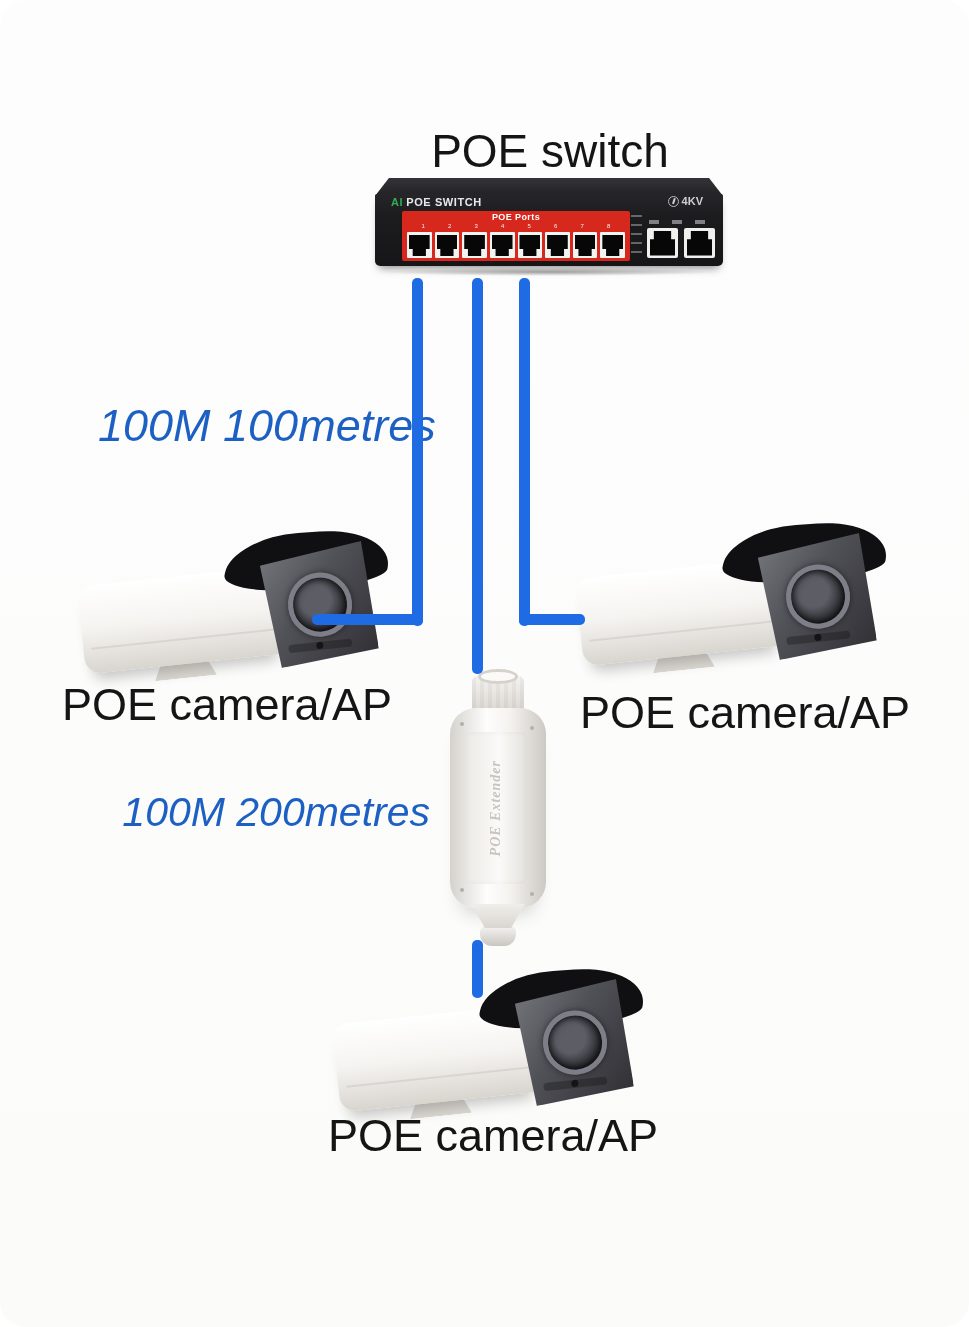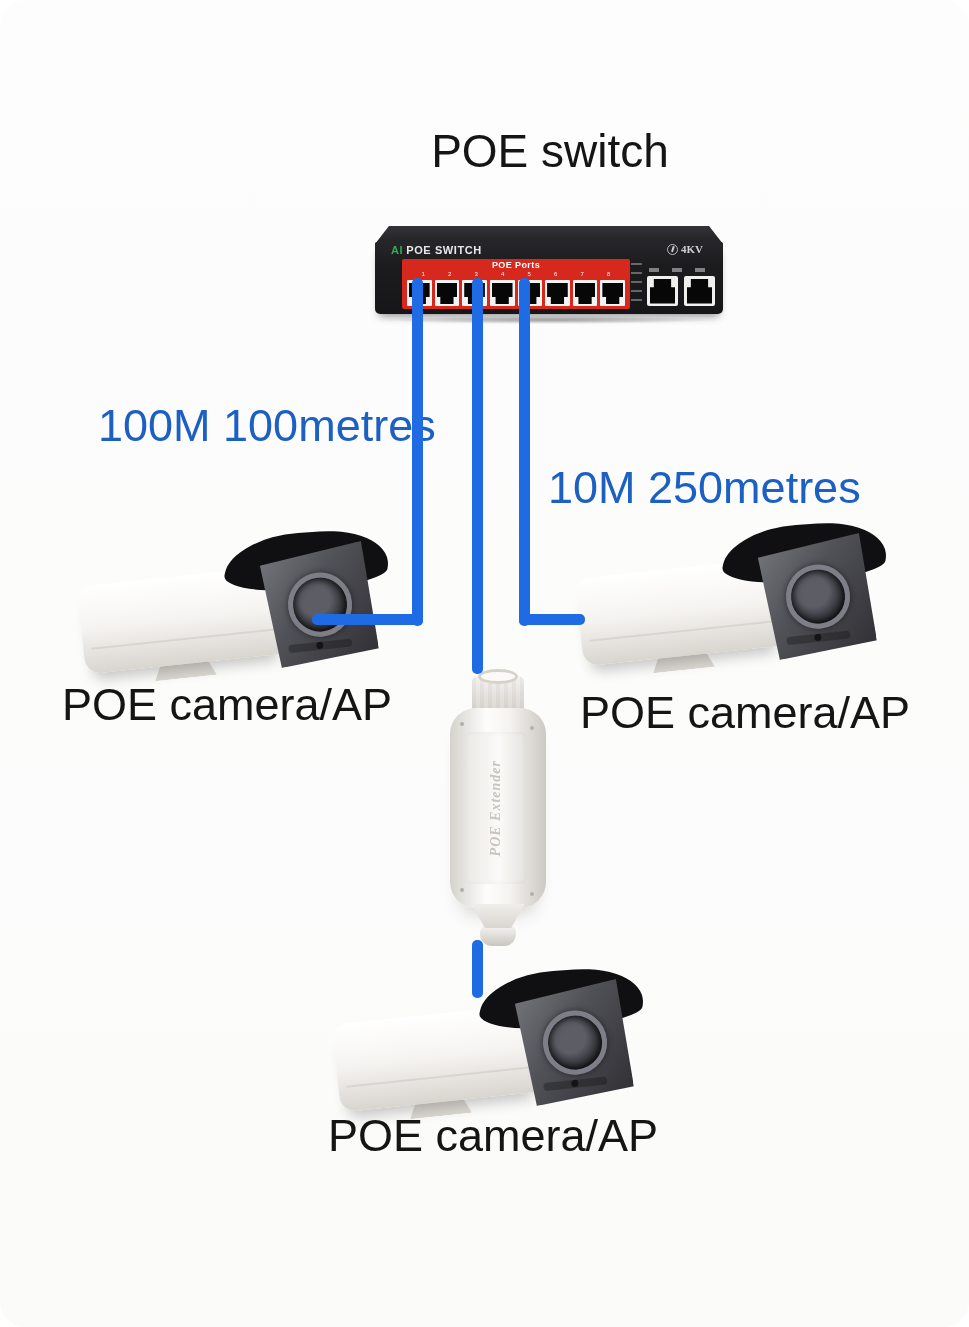--- a/index.html
+++ b/index.html
@@ -17,21 +17,21 @@
     overflow:hidden;font-family:"Liberation Sans",sans-serif;border-radius:26px;
   }
 
   
   .diagram-title{
     position:absolute;left:330px;top:124px;width:440px;text-align:center;
     font-size:46px;color:var(--text-black);letter-spacing:0;
   }
 
   
-  .switch{position:absolute;left:375px;top:178px;width:348px;height:91px;z-index:2;margin-top:48px;}
+  .switch{position:absolute;left:375px;top:178px;width:348px;height:91px;z-index:2;}
   .switch-lid{
     position:absolute;left:0;top:0;width:100%;height:18px;
     background:linear-gradient(180deg,#343438,#222225);
     clip-path:polygon(4% 0,96% 0,100% 100%,0 100%);
     border-radius:6px 6px 0 0;
   }
   .switch-face{
     position:absolute;left:0;top:16px;width:100%;height:72px;
     background:linear-gradient(180deg,#26262a 0%,var(--switch-body) 30%,#161619 100%);
     border-radius:2px 2px 5px 5px;
@@ -41,21 +41,21 @@
     position:absolute;left:2%;bottom:-7px;width:96%;height:8px;
     background:radial-gradient(ellipse at center,rgba(0,0,0,.32) 0%,rgba(0,0,0,0) 70%);
   }
   .switch-brand{
     position:absolute;left:16px;top:18px;font-size:11px;font-weight:bold;
     letter-spacing:.6px;color:#e8e8ea;white-space:nowrap;
   }
   .switch-brand .ai{color:var(--brand-green);margin-right:3px;}
   .surge-badge{
     position:absolute;right:20px;top:17px;display:flex;align-items:center;gap:3px;
-    color:#cfcfd3;font-size:11px;font-weight:bold;font-family:Liberation Serif, serif;
+    color:#cfcfd3;font-size:11px;font-weight:bold;
   }
   .surge-icon{
     position:relative;width:11px;height:11px;border:1.4px solid #b9b9bf;
     border-radius:50%;box-sizing:border-box;
   }
   .surge-icon::before{
     content:"";position:absolute;left:4px;top:1.5px;width:1.6px;height:5.5px;
     background:#cfcfd3;transform:rotate(18deg);
   }
   .poe-panel{
@@ -94,21 +94,21 @@
   .uplink-marks{
     position:absolute;left:274px;top:42px;width:66px;height:4px;
     background:repeating-linear-gradient(90deg,rgba(195,195,200,.6) 0 10px,rgba(0,0,0,0) 10px 23px);
   }
 
   
   .cable{position:absolute;background:var(--line-blue);border-radius:5px;z-index:3;}
 
   
   .distance-label{
-    position:absolute;color:var(--label-blue);font-size:45px;white-space:nowrap;z-index:1;
+    position:absolute;color:var(--label-blue);font-size:45px;white-space:nowrap;z-index:1;font-style:italic;
   }
   .distance-label.dual{text-align:right;font-size:41px;line-height:44px;}
 
   
   .camera{position:absolute;width:322px;height:175px;z-index:2;}
   .cam{position:relative;width:100%;height:100%;transform:rotate(-6deg);}
   .cam-body{
     position:absolute;left:2px;top:30px;width:200px;height:88px;z-index:2;
     background:linear-gradient(180deg,#ffffff 0%,#f6f4f1 48%,#d8d5cf 100%);
     border-radius:16px 2px 2px 16px;
@@ -263,22 +263,22 @@
   </div>
 
   <div class="cable" style="left:412px;top:278px;width:11px;height:348px;"></div>
   <div class="cable" style="left:312px;top:614px;width:111px;height:11px;"></div>
   <div class="cable" style="left:472px;top:278px;width:11px;height:396px;"></div>
   <div class="cable" style="left:472px;top:940px;width:11px;height:58px;"></div>
   <div class="cable" style="left:519px;top:278px;width:11px;height:348px;"></div>
   <div class="cable" style="left:519px;top:614px;width:66px;height:11px;"></div>
 
   <div class="distance-label" style="left:98px;top:400px;">100M 100metres</div>
-  <div class="distance-label" style="left:548px;top:462px;">10M 250metres</div>
   <div class="distance-label dual" style="left:120px;top:790px;width:310px;">
+    <div>100M 200metres</div>
   </div>
 
   <div class="camera" style="left:80px;top:540px;">
     <div class="cam">
       <div class="cam-mount"></div>
       <div class="cam-body"></div>
       <div class="cam-visor"></div>
       <div class="cam-head">
         <div class="cam-lens"></div>
         <div class="cam-irbar"></div>

